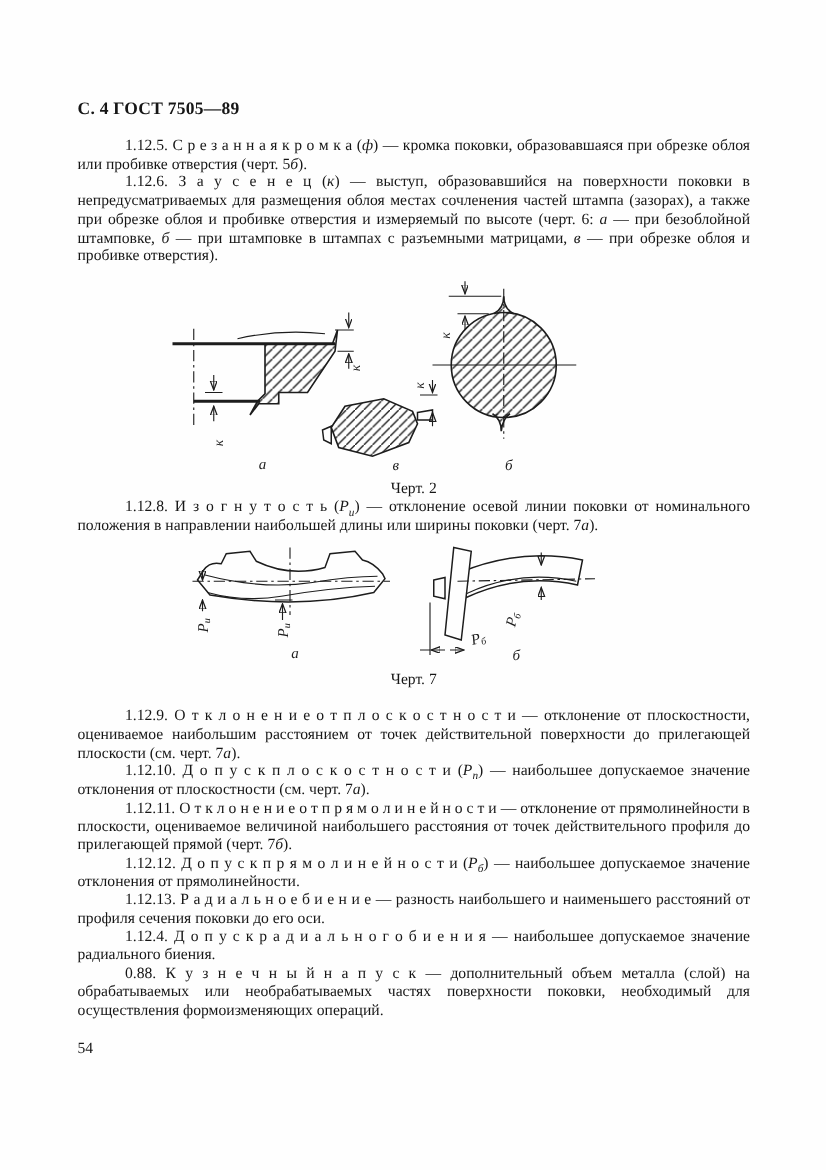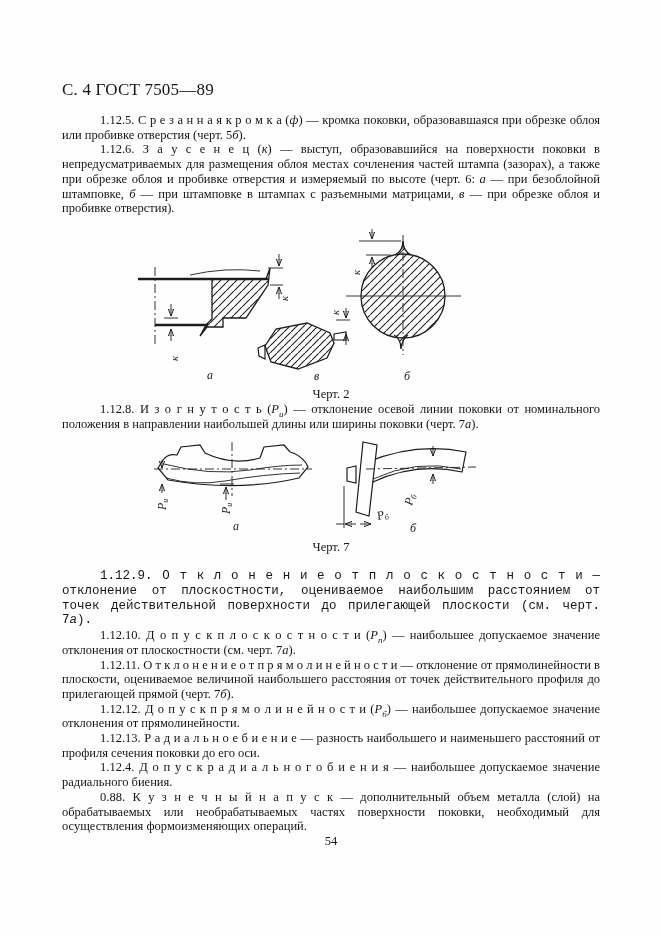--- a/index.html
+++ b/index.html
@@ -5,38 +5,38 @@
   html,body{margin:0;padding:0;}
   body{
     width:661px;height:936px;background:#ffffff;overflow:hidden;
     font-family:"Liberation Serif","DejaVu Serif",serif;color:#161616;
   }
   .page{
     position:relative;width:661px;height:936px;background:#fefefe;
     box-sizing:border-box;padding:80px 61px 0 62px;
   }
   .doc-header{
-    font-weight:normal;font-size:17px;letter-spacing:.2px;margin:0 0 13px 0;
+    font-weight:bold;font-size:14px;letter-spacing:.2px;margin:0 0 13px 0;
   }
   .para{
     margin:0;font-size:12.5px;line-height:14.7px;text-align:justify;
     text-indent:38px;hyphens:manual;-webkit-hyphens:manual;
   }
   .seg-i{font-style:italic;}
   sub.seg-s{font-style:italic;font-size:9px;line-height:0;}
   .figure-block{margin:0;}
   .fig6-wrap{margin:11px 0 0 68px;}
   .fig7-wrap{margin:7px 0 0 88px;}
   .fig-caption{
     text-align:center;font-size:12.5px;margin:2px 0 0 0;line-height:15px;
   }
   .after-fig6{margin-top:10px;}
-  .after-fig7{margin-top:14px;font-family:Liberation Mono, monospace;}
+  .after-fig7{margin-top:14px;}
   .page-footer{
-    text-align:center;font-size:12.5px;margin-top:0;
+    text-align:left;font-size:12.5px;margin-top:16px;
   }
   svg{display:block;}
   svg line,svg path,svg circle{stroke:#1d1d1d;fill:none;stroke-width:1.1;}
   svg .hatch{fill:url(#hpat);stroke:#1d1d1d;stroke-width:1.3;}
   svg .hatch2{fill:url(#hpat2);stroke:#1d1d1d;stroke-width:1.3;}
   svg .white{fill:#fefefe;stroke:#1d1d1d;stroke-width:1.2;}
   svg .thick{stroke-width:2.4;}
   svg .thin{stroke-width:.9;}
   svg .dd{stroke-dasharray:9 3 2 3;stroke-width:.9;}
   svg text{

